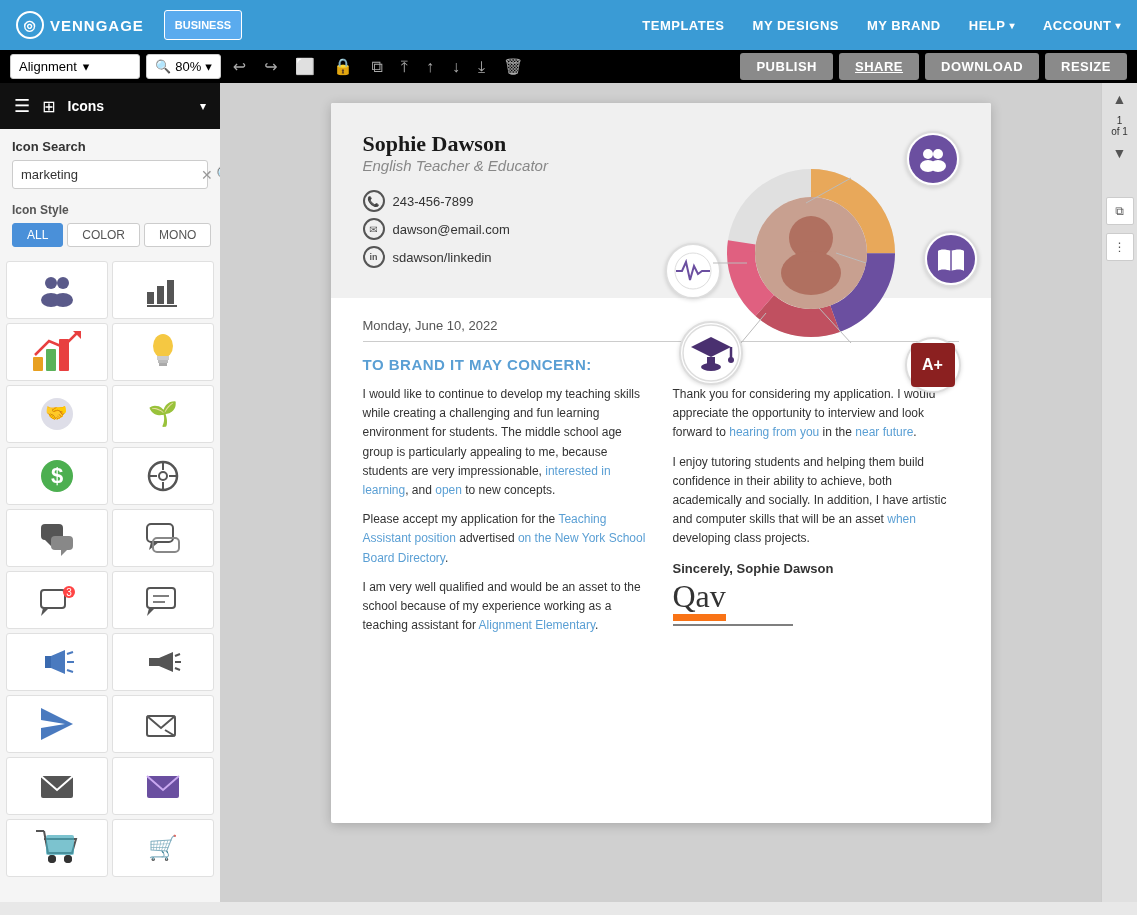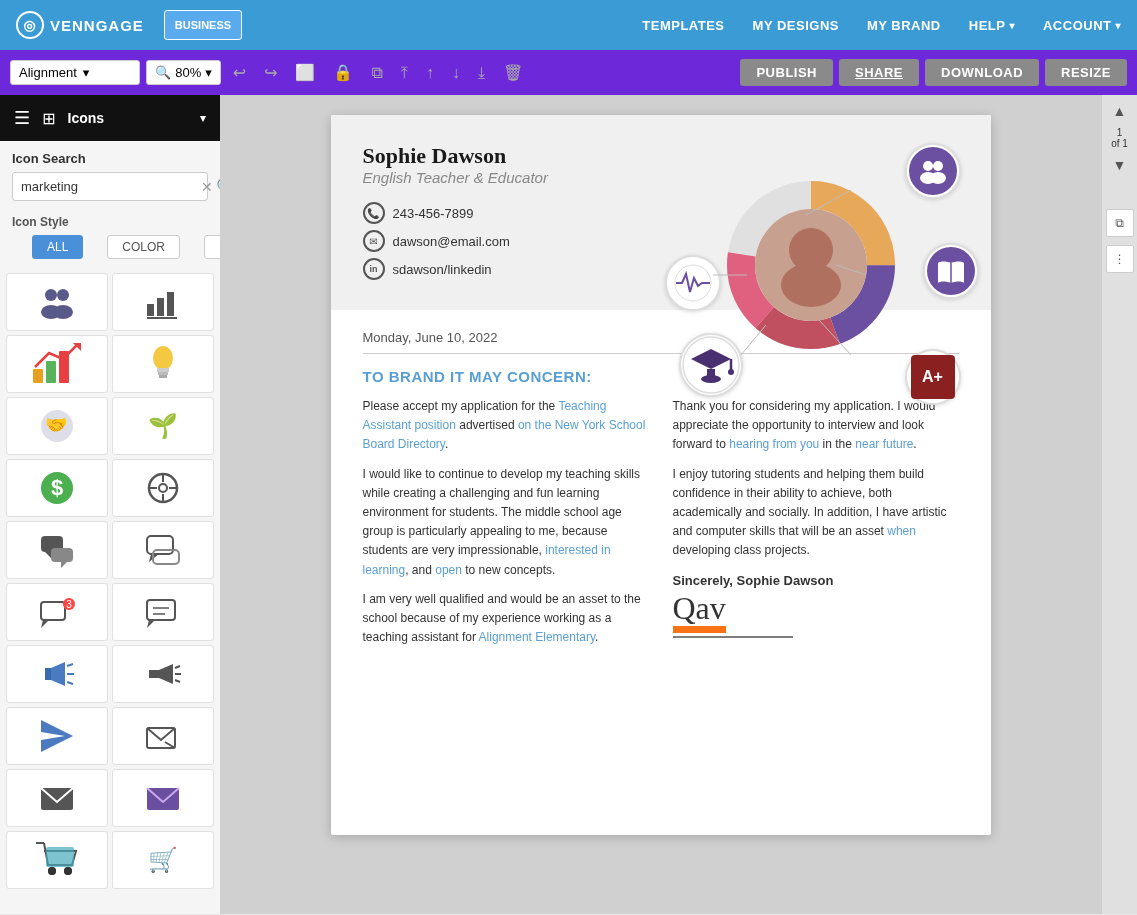--- a/index.html
+++ b/index.html
@@ -57,22 +57,22 @@
       letter-spacing: 0.5px;
       cursor: pointer;
       display: flex;
       align-items: center;
       gap: 4px;
     }
     .nav-link .arrow { font-size: 10px; }
 
     
     .toolbar {
-      height: 45px;
-      background: #6d28d9;
+      height: 33px;
+      background: #000000;
       display: flex;
       align-items: center;
       padding: 0 10px;
       gap: 6px;
     }
     .toolbar-select {
       background: white;
       border: 1px solid #ccc;
       border-radius: 3px;
       padding: 4px 8px;
@@ -192,21 +192,20 @@
       gap: 4px;
     }
     .style-btn {
       padding: 4px 14px;
       border: 1px solid #ccc;
       border-radius: 3px;
       font-size: 12px;
       cursor: pointer;
       background: white;
       color: #555;
-      margin-left: 20px;
     }
     .style-btn.active { background: #4a90d9; color: white; border-color: #4a90d9; }
 
     
     .icon-grid-container {
       flex: 1;
       overflow-y: auto;
       background: #f5f5f5;
       padding: 6px;
     }
@@ -744,24 +743,24 @@
       </div>
 
       <div class="resume-body">
         <div class="resume-date">Monday, June 10, 2022</div>
         <hr class="resume-divider">
         <div class="resume-subject">TO BRAND IT MAY CONCERN:</div>
 
         <div class="resume-columns">
           <div class="resume-col-left">
             <p class="resume-text">
-              Please accept my application for the <span class="highlight">Teaching Assistant position</span> advertised <span class="highlight">on the New York School Board Directory</span>.
+              I would like to continue to develop my teaching skills while creating a challenging and fun learning environment for students. The middle school age group is particularly appealing to me, because students are very impressionable, <span class="highlight">interested in learning</span>, and <span class="highlight">open</span> to new concepts.
             </p>
             <p class="resume-text">
-              I would like to continue to develop my teaching skills while creating a challenging and fun learning environment for students. The middle school age group is particularly appealing to me, because students are very impressionable, <span class="highlight">interested in learning</span>, and <span class="highlight">open</span> to new concepts.
+              Please accept my application for the <span class="highlight">Teaching Assistant position</span> advertised <span class="highlight">on the New York School Board Directory</span>.
             </p>
             <p class="resume-text">
               I am very well qualified and would be an asset to the school because of my experience working as a teaching assistant for <span class="highlight">Alignment Elementary</span>.
             </p>
           </div>
           <div class="resume-col-right">
             <p class="resume-text">
               Thank you for considering my application. I would appreciate the opportunity to interview and look forward to <span class="highlight">hearing from you</span> in the <span class="highlight">near future</span>.
             </p>
             <p class="resume-text">

